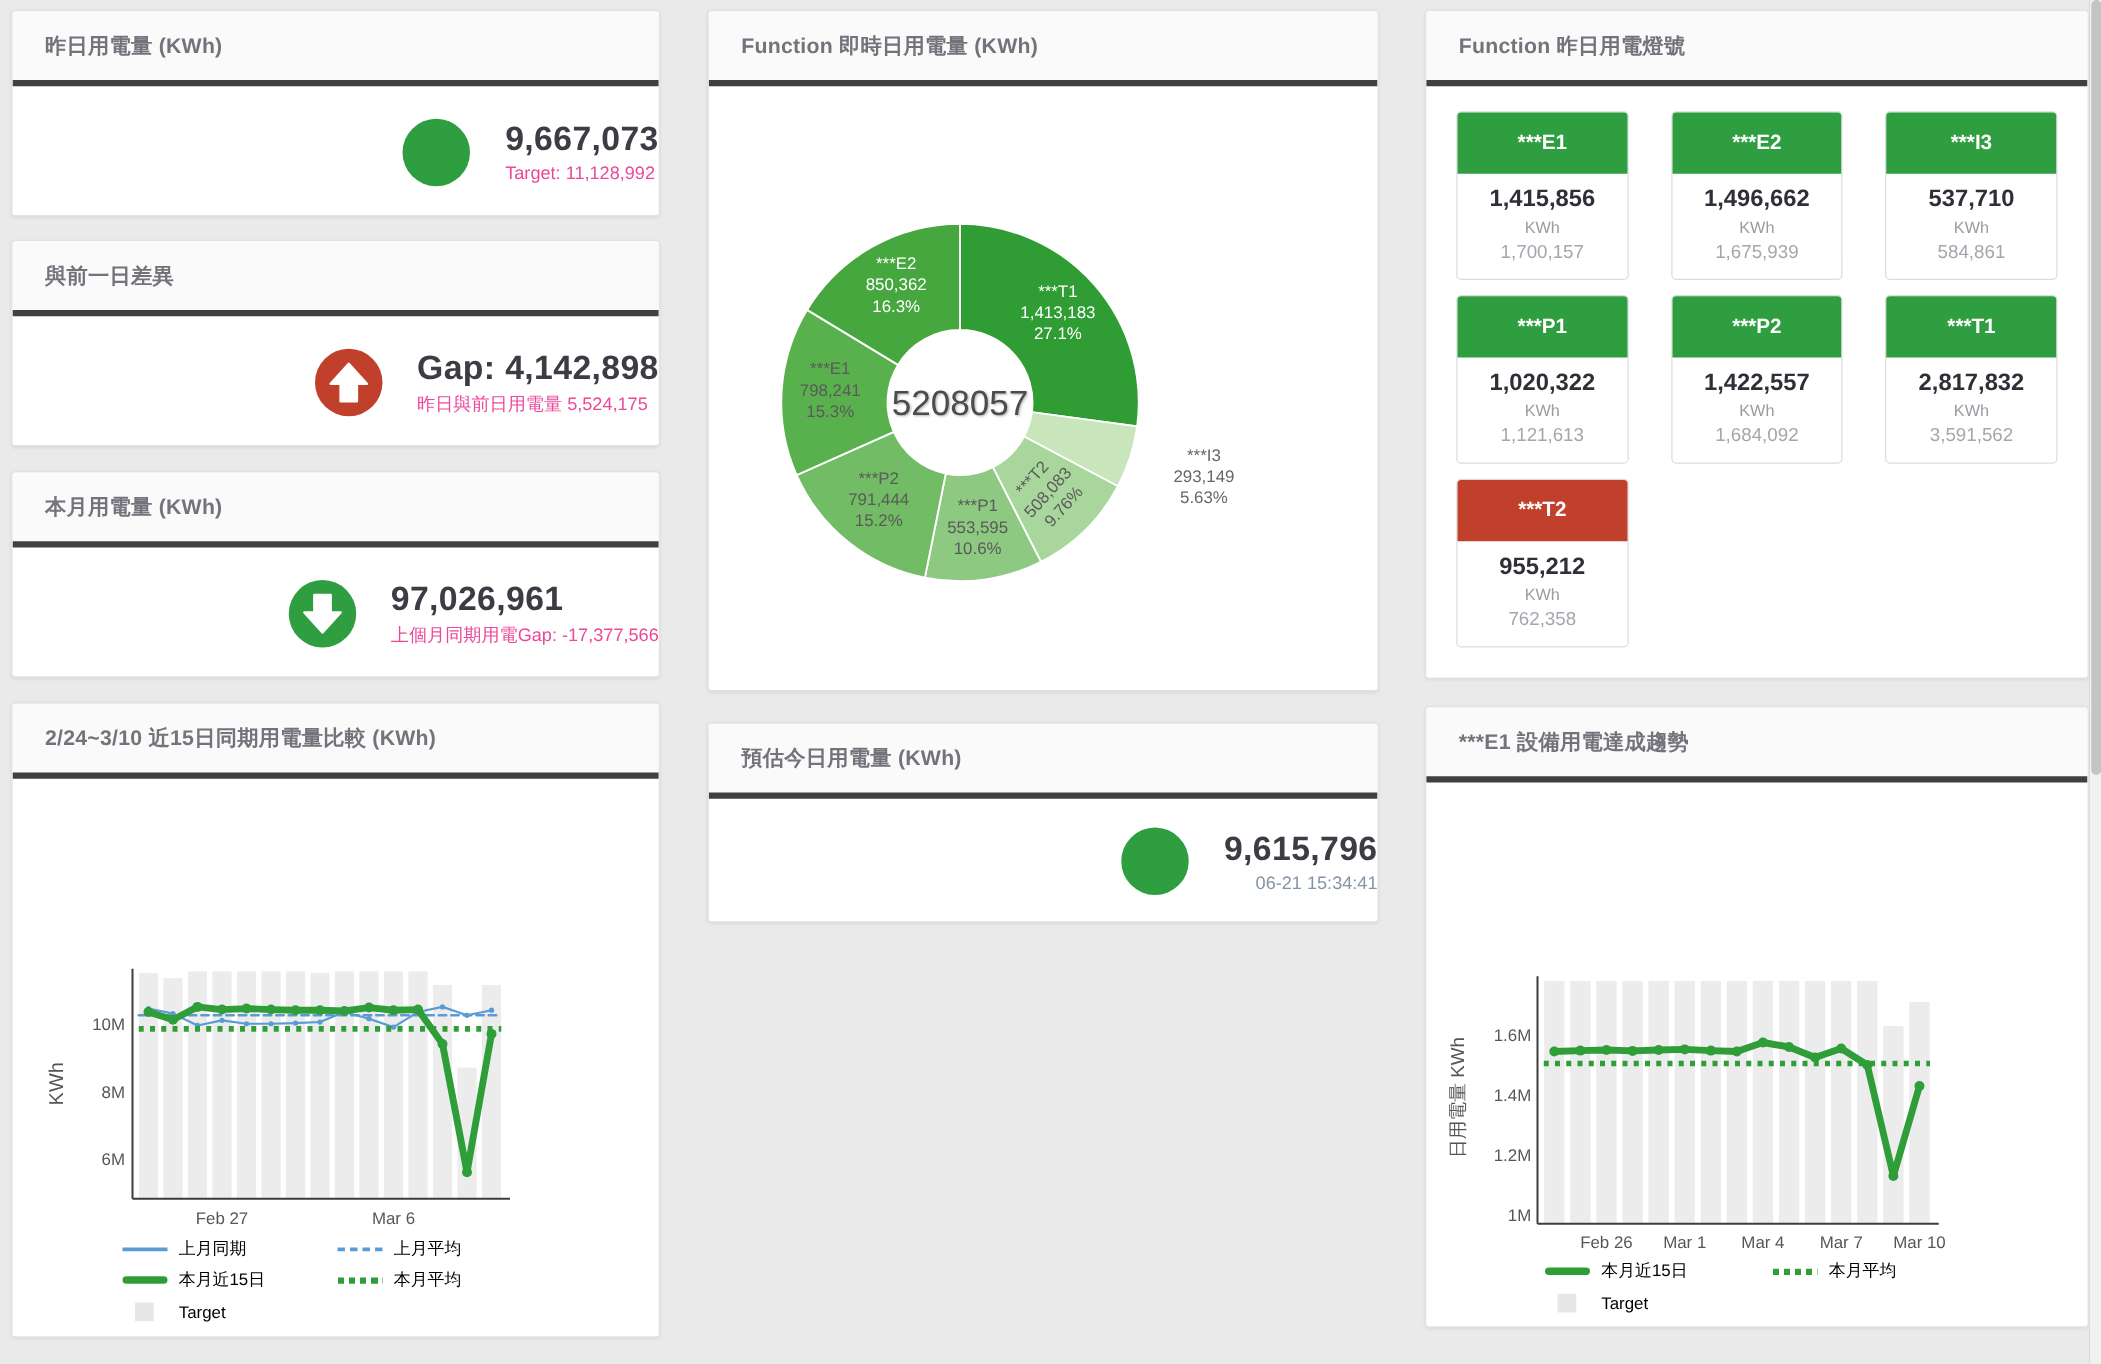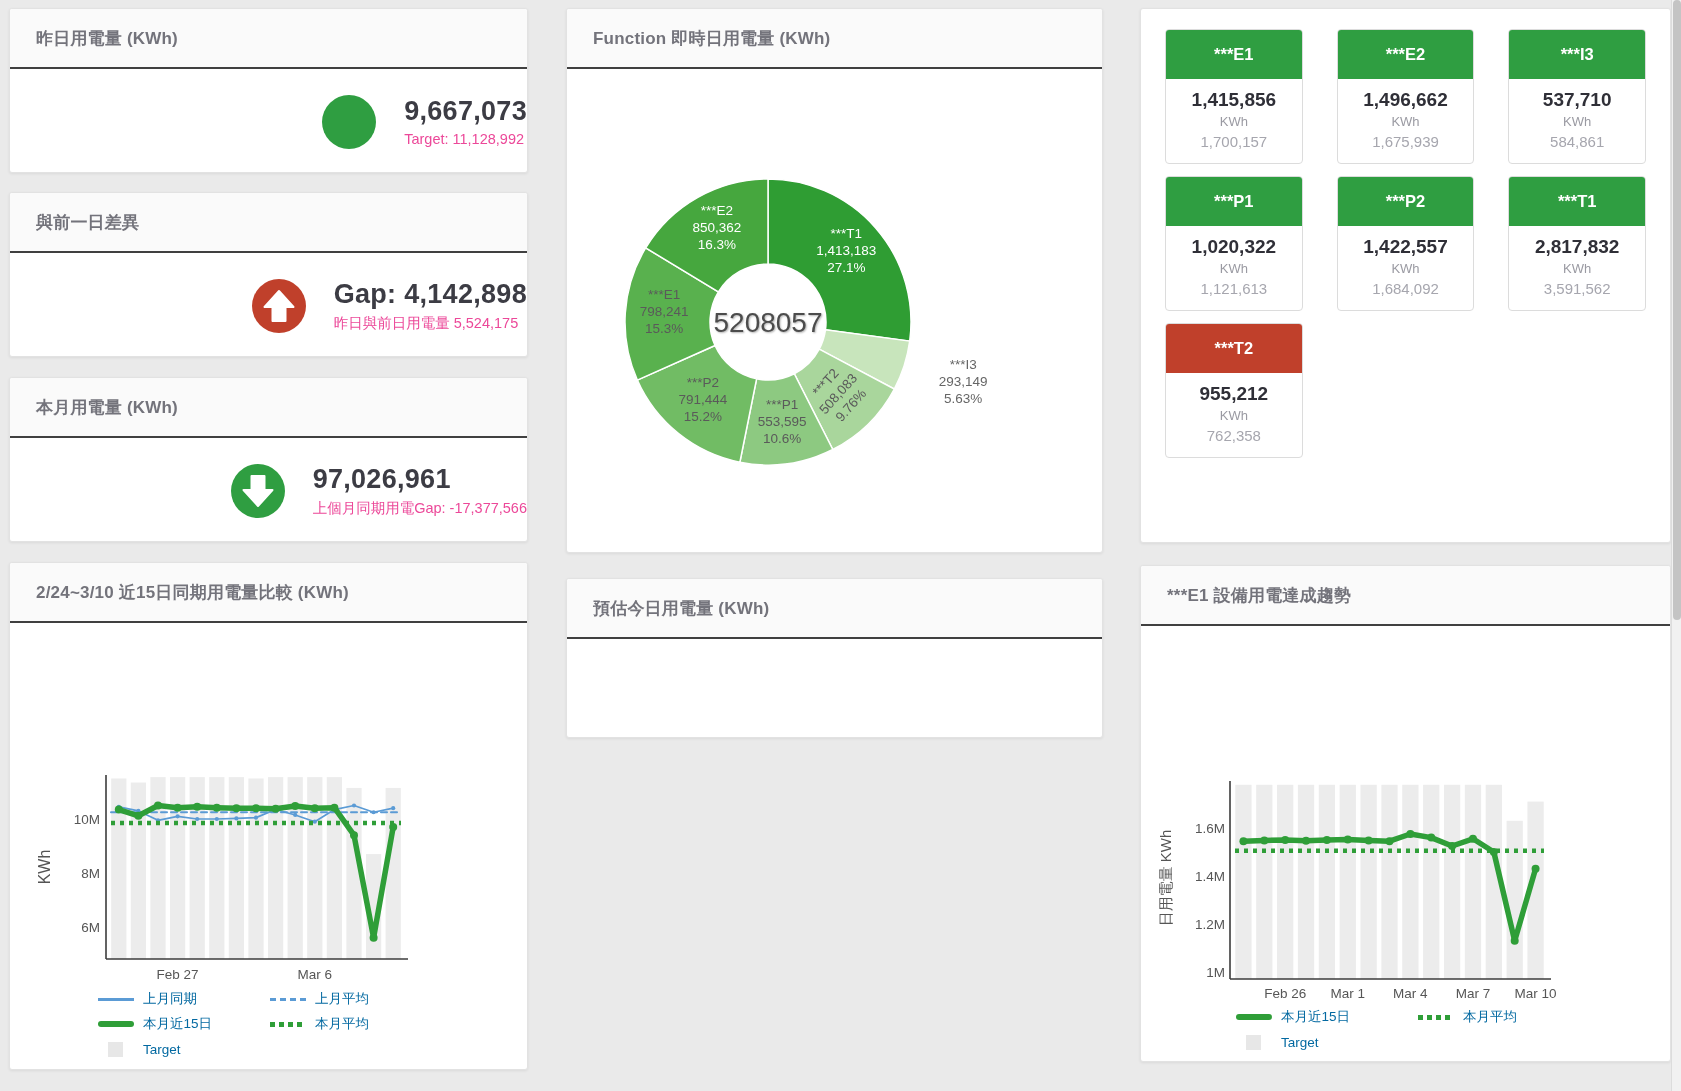--- a/index.html
+++ b/index.html
@@ -1,40 +1,40 @@
 <!DOCTYPE html>
 <html><head>
 <meta charset="utf-8">
 <style>
   * { box-sizing: border-box; margin: 0; padding: 0; }
   html,body { width:1681px; height:1091px; overflow:hidden; }
   body { background:#eaeaea; font-family:"Liberation Sans","DejaVu Sans",sans-serif; position:relative; }
   .panel { position:absolute; background:#fff; border:1px solid #e2e2e2; border-radius:3px;
            box-shadow:0 1px 3px rgba(0,0,0,.07); overflow:hidden; }
-  .panel-h { height:60px; background:#fafafa; border-bottom:2px solid #404040;
-             display:flex; align-items:center; padding:0 26px; }
+  .panel-h { height:60px; background:#fafafa; border-bottom:5px solid #404040;
+             display:flex; align-items:flex-end; padding:16px 26px; }
   .panel-title { font-size:17px; font-weight:700; color:#73737b; letter-spacing:.2px; }
   .stat { display:flex; align-items:center; justify-content:flex-end; gap:28px; }
   .stat.h105 { height:105px; } .stat.h100 { height:100px; }
   .circle { width:54px; height:54px; border-radius:50%; position:relative; flex:0 0 54px; }
   .circle svg { position:absolute; inset:0; }
   .stat-txt { display:inline-block; }
   .stat-val { font-size:27px; font-weight:700; color:#3c3c44; letter-spacing:.3px; }
   .stat-sub { font-size:14.5px; color:#ec4899; margin-top:4px; }
   .stat-sub.time { color:#8494a6; text-align:right; }
   .tiles { display:grid; grid-template-columns:repeat(3,1fr); gap:12px 34px; padding:20px 24px; }
   .tile { background:#fff; border:1px solid #dcdcdc; border-radius:4px; }
   .tile-h { height:49px; line-height:49px; text-align:center; color:#fff; font-weight:700;
             font-size:16.5px; border-radius:3px 3px 0 0; }
   .tile-v { font-size:19px; font-weight:700; color:#2f2f37; text-align:center; margin-top:10px; }
   .tile-u { font-size:13px; color:#9a9aa2; text-align:center; margin-top:3px; }
   .tile-t { font-size:15px; color:#a6a6ae; text-align:center; margin:4px 0 13px; }
   .legend { position:absolute; display:grid; gap:5px 14px; }
   .lg-item { display:flex; align-items:center; height:20px; }
-  .lg-label { font-size:13.5px; color:#0369a1; }
+  .lg-label { font-size:13.5px; color:#000000; }
   .sw { display:inline-block; width:36px; margin-right:9px; flex:0 0 auto; }
   .sw-line { height:3px; }
   .sw-thick { height:6px; border-radius:3px; }
   .sw-dash { height:0; border-top:3px dashed; }
   .sw-dots { height:5px; }
   .sw-square { width:15px; height:15px; margin-left:10px; margin-right:20px; }
   .scroll-track { position:absolute; right:0; top:0; width:10px; height:1091px;
                   background:#f1f1f1; border-left:1px solid #dcdcdc; }
   .scroll-thumb { position:absolute; left:1px; top:0; width:8px; height:620px;
                   background:#c4c4c4; border-radius:4px; }
@@ -199,23 +199,33 @@
       <path d="M78.70859508786073 178.87974443773686 A143 143 0 0 1 200.99999999999997 110 L201 195 A58 58 0 0 0 151.3992903153561 222.93723900271846 Z" fill="#46a73e" stroke="#fff" stroke-width="1.5"></path>
       <text x="149.96171340320845" y="146.38491681147246" text-anchor="middle" fill="#ffffff" font-size="13.5"><tspan x="149.96171340320845" dy="0">***E2</tspan><tspan x="149.96171340320845" dy="17">850,362</tspan><tspan x="149.96171340320845" dy="17">16.3%</tspan></text>
       <text x="201" y="263" class="donut-center">5208057</text>
     </svg>
 </section>
 
 <section class="panel" style="left:566px;top:578px;width:537px;height:160px">
   <header class="panel-h">
     <span class="panel-title">預估今日用電量 (KWh)</span>
   </header>
+  <div class="stat h100">
+    <div class="circle" style="background:#2f9e41"></div>
+    <div class="stat-txt">
+      <div class="stat-val">9,615,796</div>
+      <div class="stat-sub time">06-21 15:34:41</div>
+    </div>
+  </div>
 </section>
 
 <section class="panel" style="left:1140px;top:8px;width:531px;height:535px">
+  <header class="panel-h">
+    <span class="panel-title">Function 昨日用電燈號</span>
+  </header>
   <div class="tiles" id="lights-grid">
   <div class="tile">
     <div class="tile-h" style="background: rgb(47, 158, 65);">***E1</div>
     <div class="tile-v">1,415,856</div>
     <div class="tile-u">KWh</div>
     <div class="tile-t">1,700,157</div>
   </div>
 
   <div class="tile">
     <div class="tile-h" style="background: rgb(47, 158, 65);">***E2</div>

